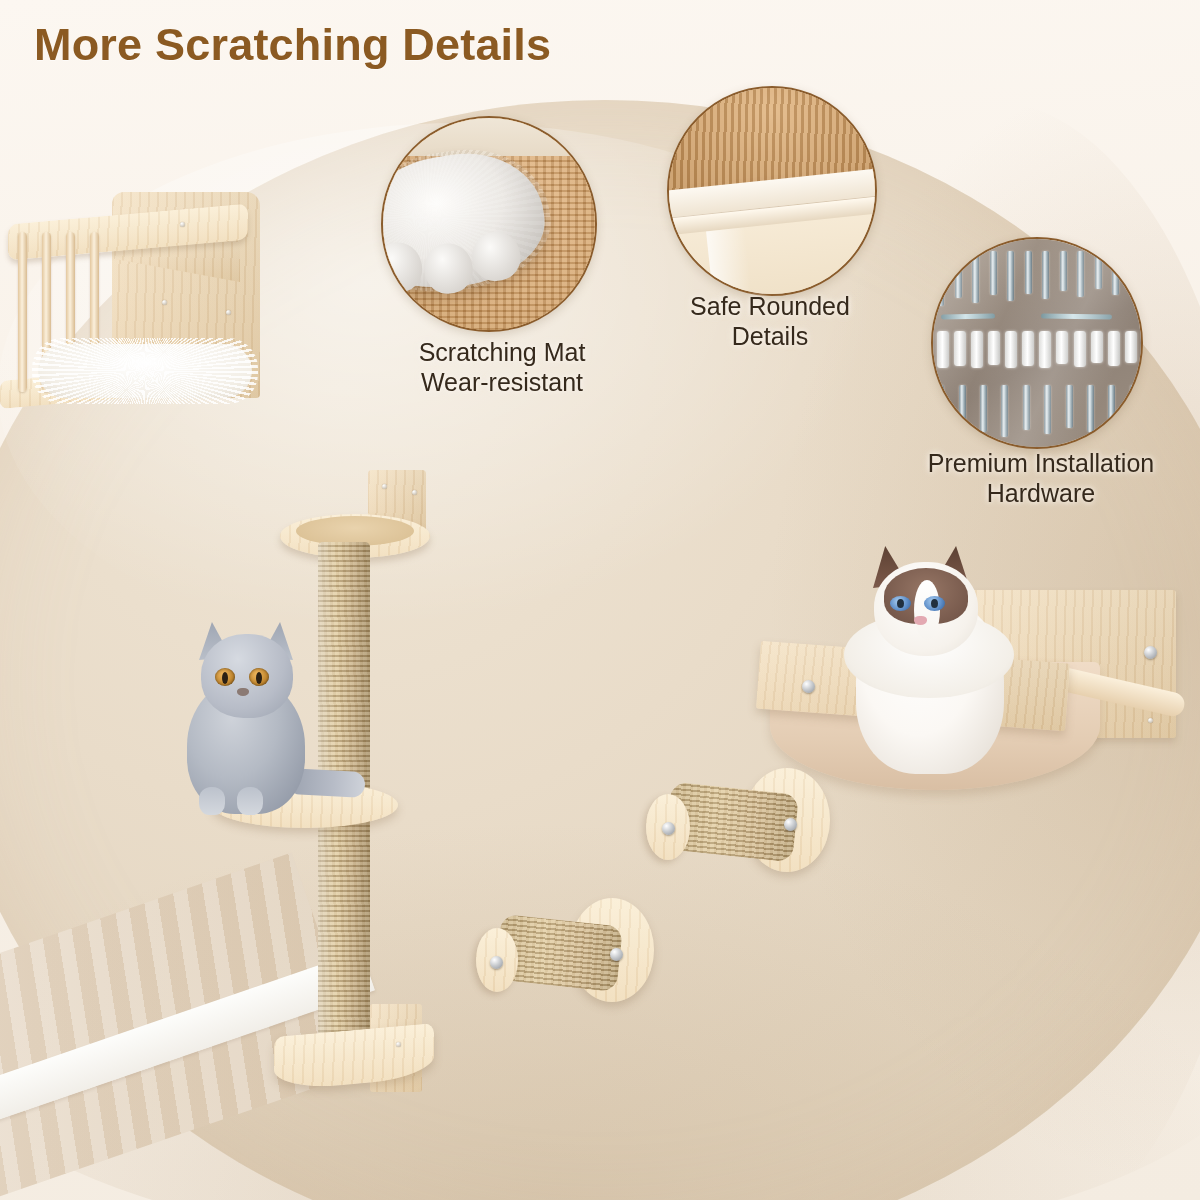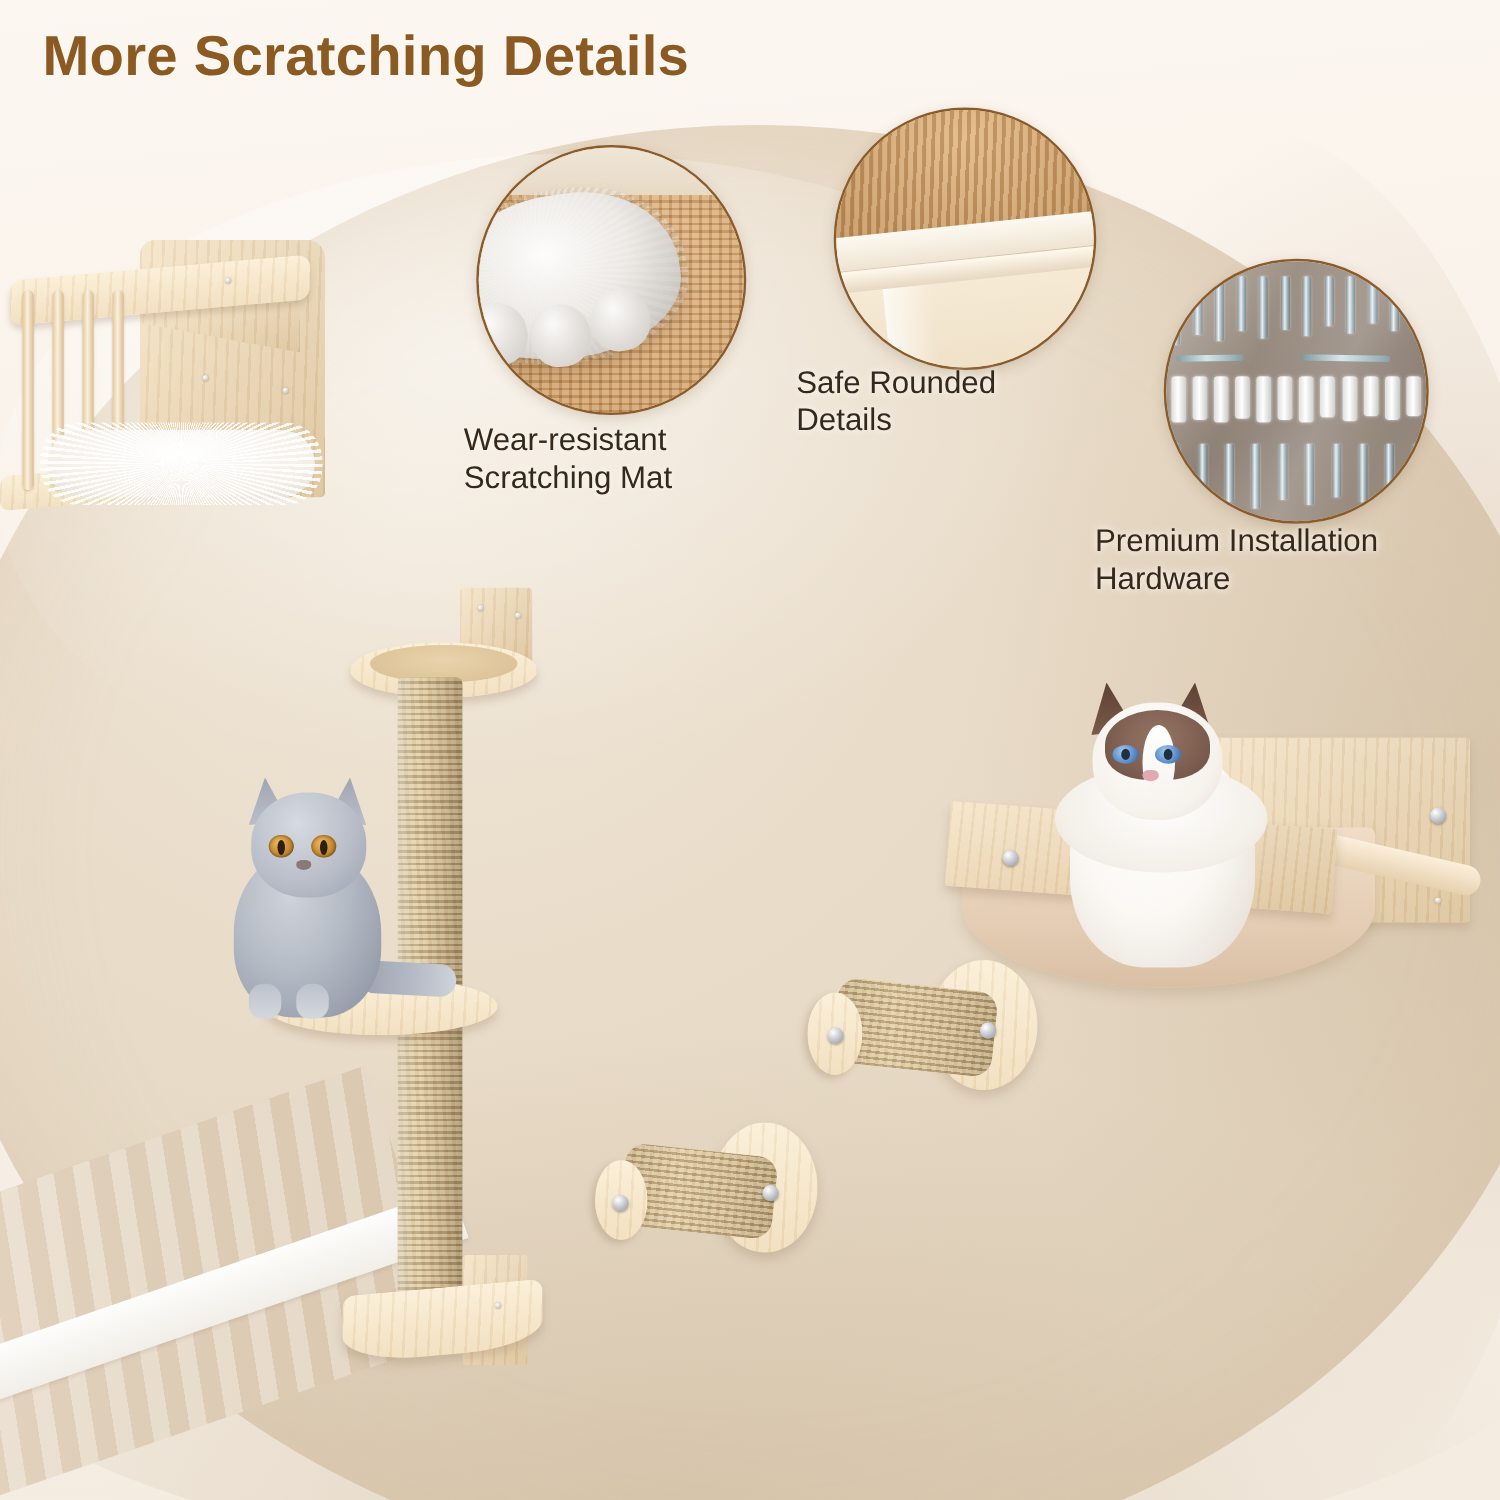--- a/index.html
+++ b/index.html
@@ -35,21 +35,21 @@
 
   
   .title{position:absolute;left:34px;top:22px;
      font-size:45px;font-weight:bold;letter-spacing:.2px;line-height:1;
      color:#8b5a22;text-shadow:0 1px 0 rgba(255,255,255,.55);}
 
   
   .callout{position:absolute;}
   .circ{position:relative;border-radius:50%;overflow:hidden;
         border:2px solid #8a5c2c;box-shadow:0 3px 10px rgba(120,95,65,.22);}
-  .cap{position:absolute;font-size:25px;line-height:1.18;color:#35291c;
+  .cap{position:absolute;text-align:center;font-size:25px;line-height:1.18;color:#35291c;
        font-weight:normal;text-shadow:0 0 5px rgba(252,247,240,.95),0 0 9px rgba(252,247,240,.85);}
 
   
   #c1{left:381px;top:116px;}
   #c1 .circ{width:212px;height:212px;}
   .mat{position:absolute;inset:0;background:#cfa167;
        background-image:
          repeating-linear-gradient(0deg, rgba(120,80,40,.22) 0 2px, rgba(255,255,255,.12) 2px 6px),
          repeating-linear-gradient(90deg, rgba(110,72,34,.18) 0 3px, rgba(255,236,208,.18) 3px 8px),
          radial-gradient(ellipse at 60% 40%, #e0b07a, #c89356 80%);}
@@ -79,21 +79,21 @@
        border-radius:40px;box-shadow:0 3px 6px rgba(150,118,80,.25);}
   .corner-edge2{position:absolute;left:-6%;top:58%;width:118%;height:9%;
        background:linear-gradient(180deg,#fff9ee,#e3d3ba);transform:rotate(-6deg);border-radius:40px;}
   .corner-body{position:absolute;left:-6%;top:66%;width:118%;height:40%;
        background:linear-gradient(180deg,#f6ead5,#efe0c6);transform:rotate(-6deg);}
   .corner-body:after{content:"";position:absolute;left:22%;top:0;width:16%;height:100%;
        background:linear-gradient(90deg,rgba(255,255,255,.75),rgba(255,255,255,0));}
   #c2 .cap{left:-30px;top:206px;width:266px;}
 
   
-  #c3{left:931px;top:207px;}
+  #c3{left:931px;top:237px;}
   #c3 .circ{width:208px;height:208px;}
   .hw{position:absolute;inset:0;background:linear-gradient(150deg,#a79a8d,#8d8075 55%,#9b8e81 100%);}
   .hw .row{position:absolute;left:2%;width:96%;display:flex;justify-content:space-between;}
   .hw .screw{width:7px;border-radius:2px;
        background:linear-gradient(90deg,#7e8d94,#e7eef1 40%,#9fb0b8 70%,#6d7c84);
        box-shadow:0 0 2px rgba(255,255,255,.5);}
   .hw .anchor{width:12px;border-radius:3px;
        background:linear-gradient(90deg,#d9d9d7,#ffffff 45%,#c6c6c4);
        box-shadow:0 0 3px rgba(255,255,255,.6);}
   .hw .key{position:absolute;height:5px;border-radius:3px;
@@ -343,22 +343,22 @@
         <div class="topband"></div>
       </div>
       <div class="paw">
         <span class="fur"></span>
         <span class="toe t1"></span>
         <span class="toe t2"></span>
         <span class="toe t3"></span>
       </div>
     </div>
     <div class="cap">
+      <div>Scratching Mat</div>
       <div>Wear-resistant</div>
-      <div>Scratching Mat</div>
     </div>
   </div>
 
   <div class="callout" id="c2">
     <div class="circ">
       <div class="corner-sisal"></div>
       <div class="corner-edge1"></div>
       <div class="corner-edge2"></div>
       <div class="corner-body"></div>
     </div>

